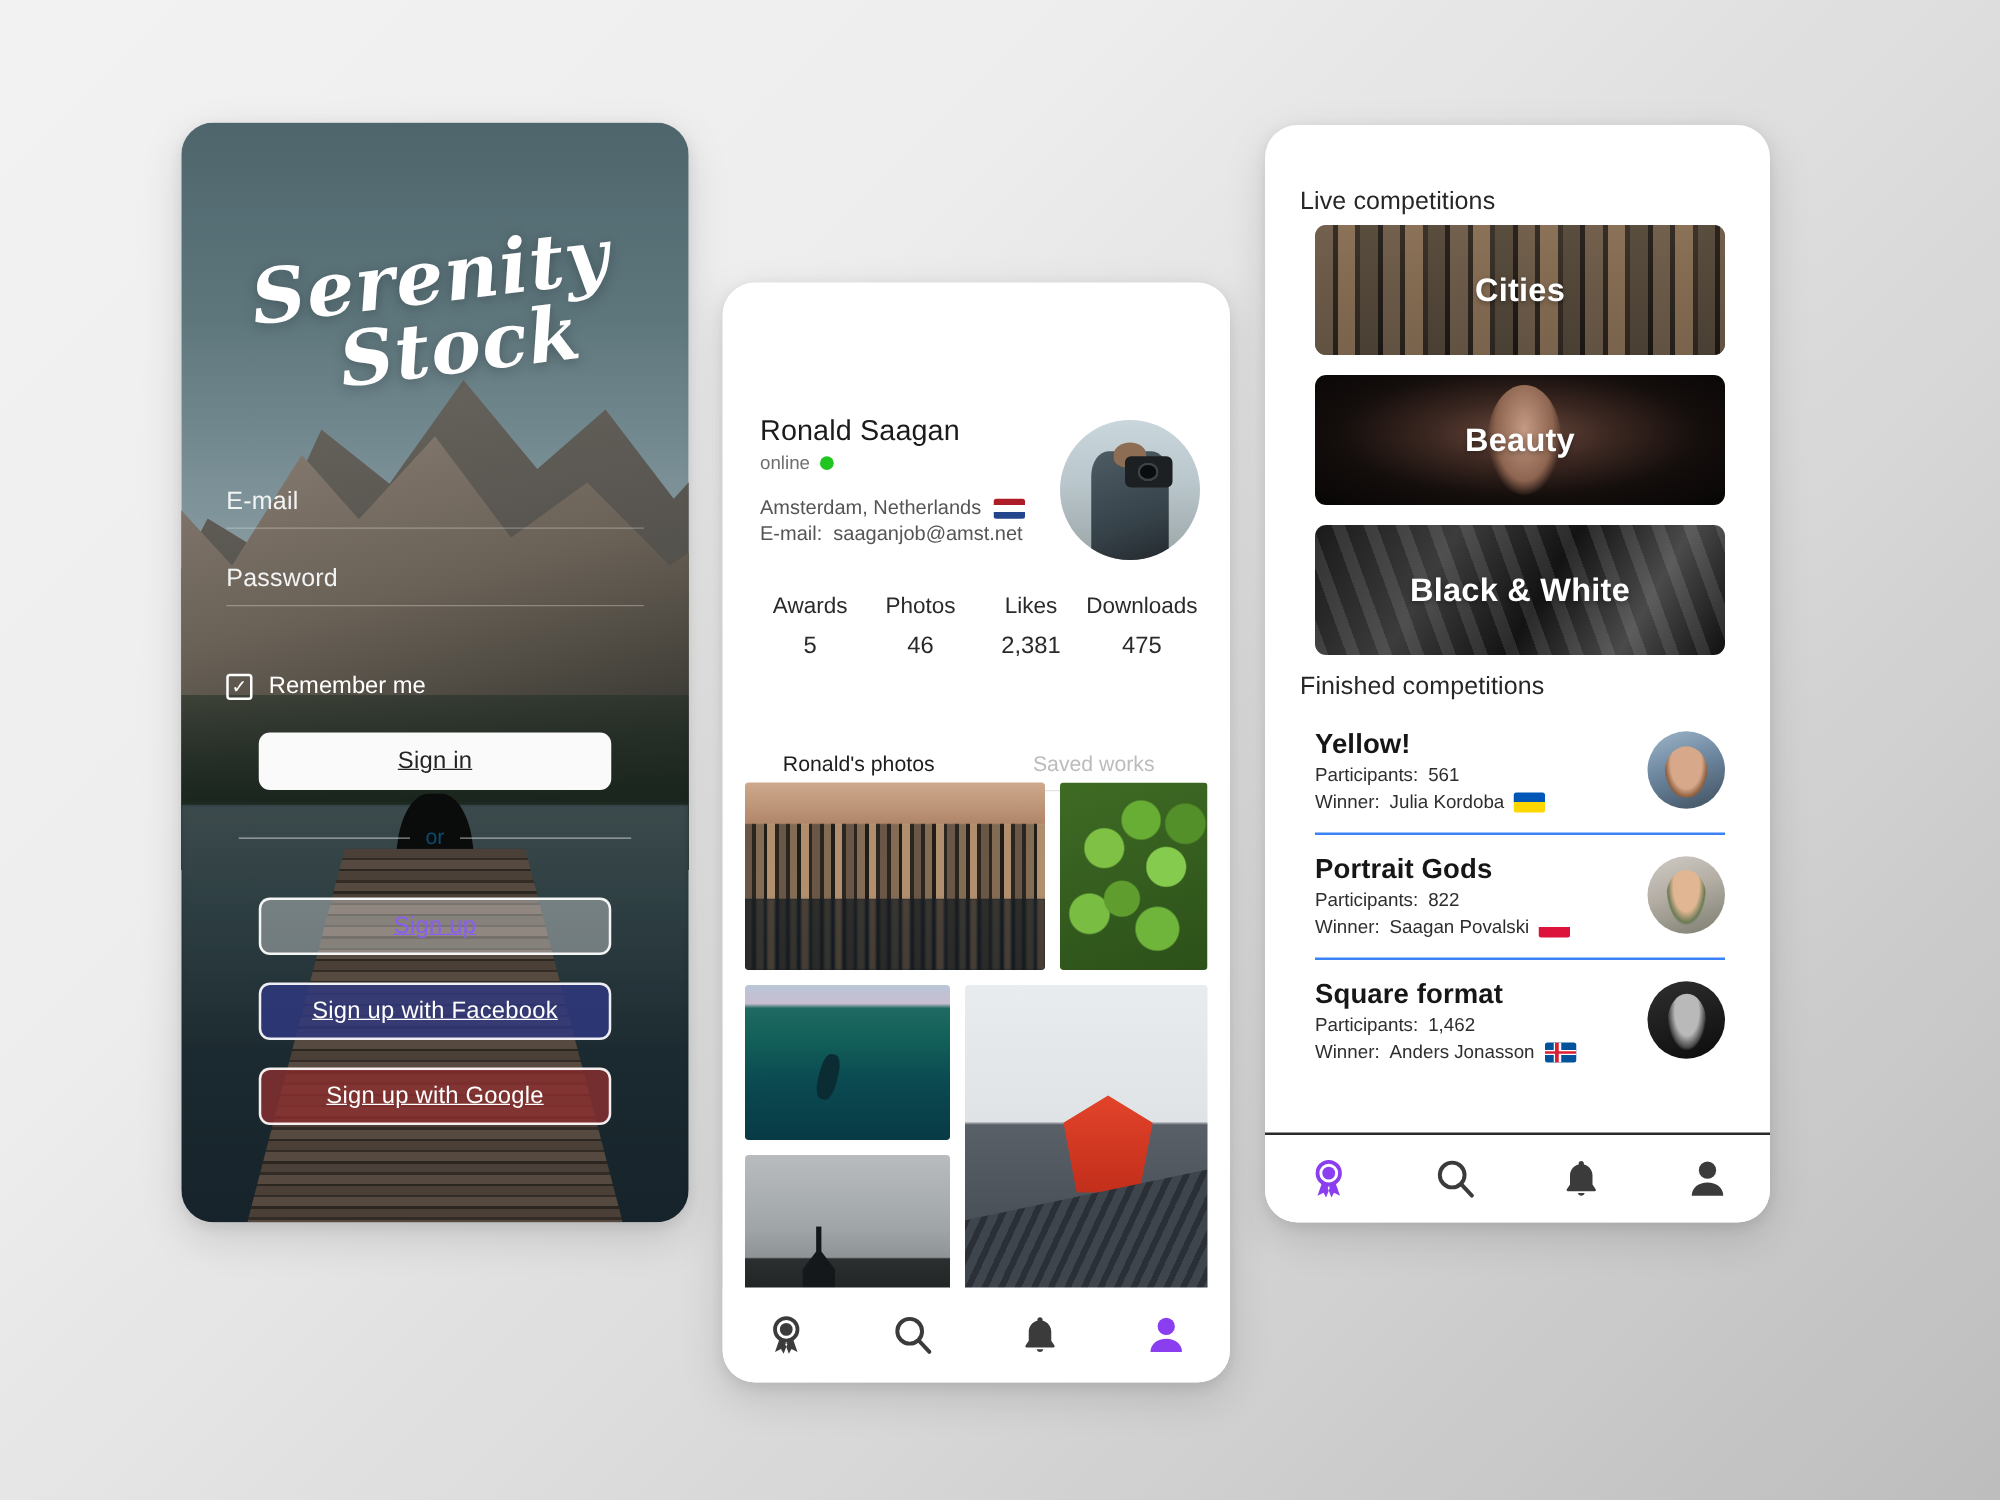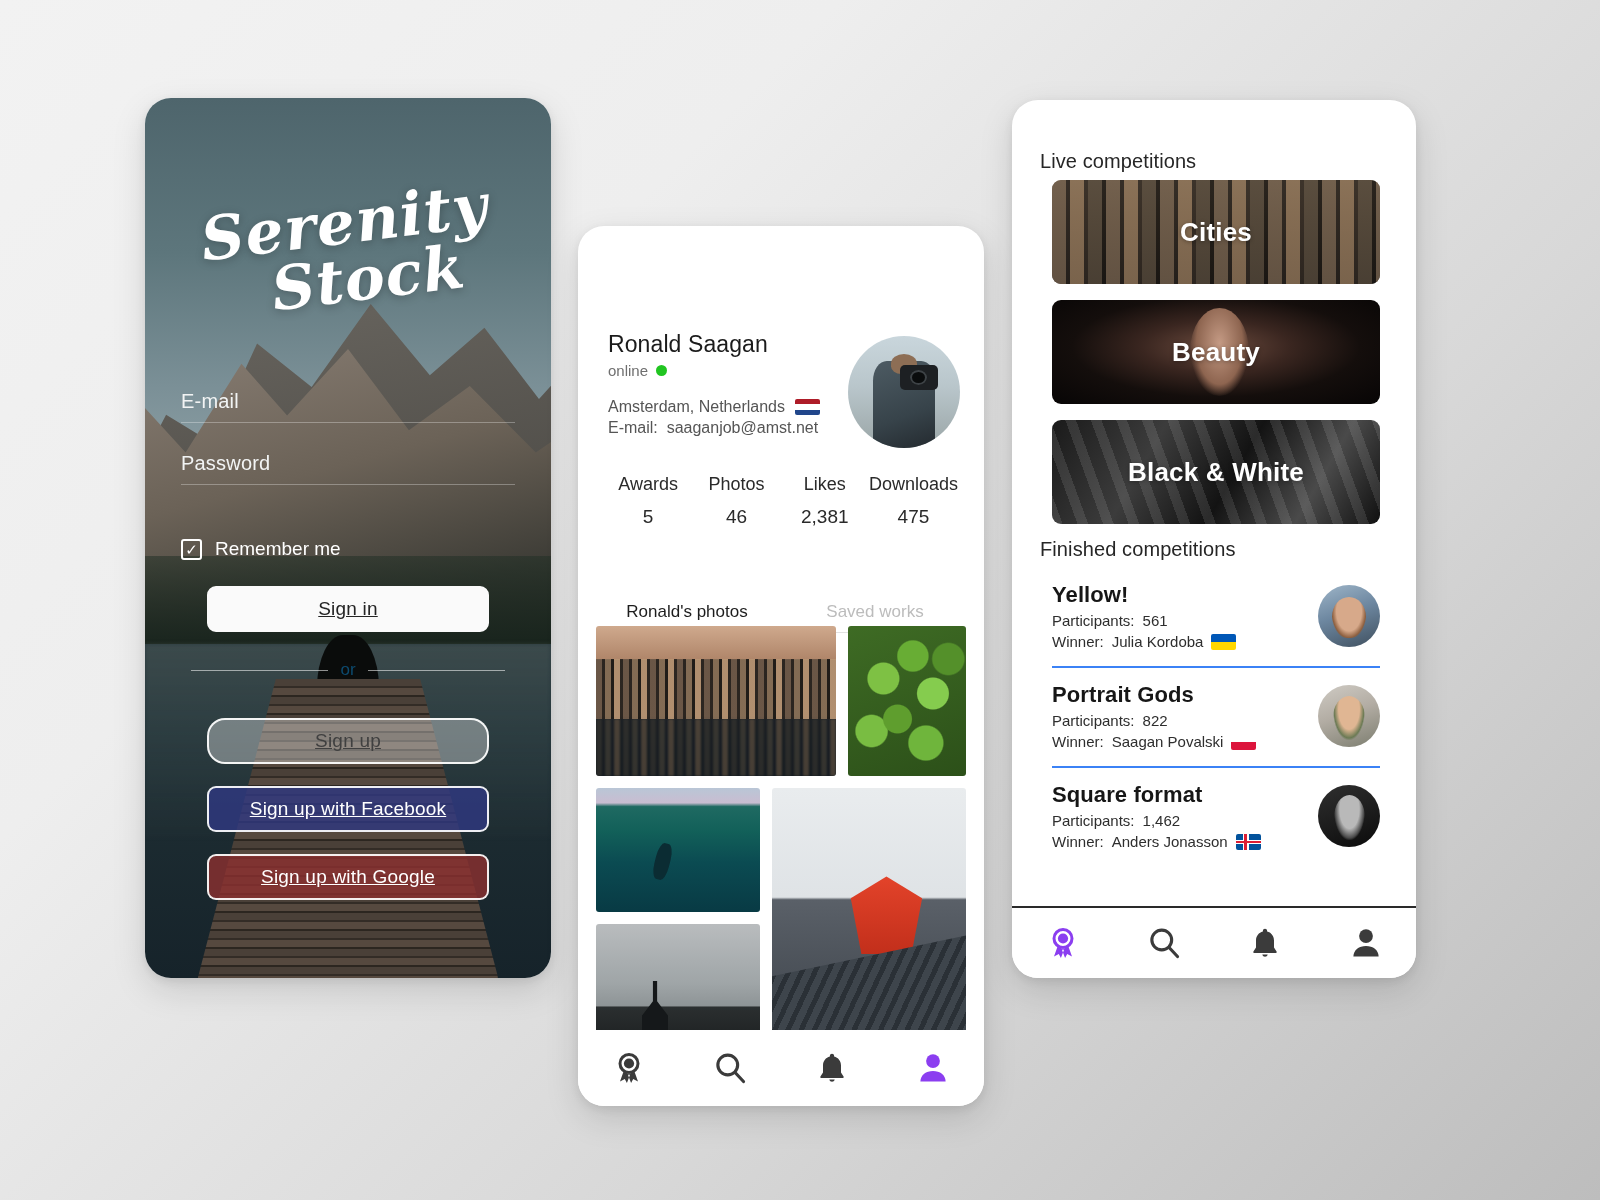--- a/index.html
+++ b/index.html
@@ -126,21 +126,21 @@
   .btn {
     position: absolute; left: 62px; right: 62px;
     height: 46px; border-radius: 9px;
     display: flex; align-items: center; justify-content: center;
     font-size: 19px; letter-spacing: .2px;
     border: 2px solid rgba(255,255,255,0.92);
     cursor: pointer;
     text-decoration: underline;
   }
   #btn-signin { top: 488px; background: #fafafa; color: #242424; border-color: #fafafa; }
-  #btn-signup { top: 620px; background: rgba(255,255,255,0.34); color: #404040; border-radius: 18px; }
+  #btn-signup { top: 620px; background: rgba(255,255,255,0.34); color: #8b5cf6; }
   #btn-facebook { top: 688px; background: rgba(48,56,130,0.80); color: #fff; }
   #btn-google  { top: 756px; background: rgba(140,48,48,0.80); color: #fff; }
 
   .or-row {
     position: absolute; left: 46px; right: 46px; top: 562px;
     display: flex; align-items: center; gap: 12px;
     color: #0c4a6e; font-size: 17px;
   }
   .or-row .line { flex: 1; height: 1px; background: rgba(255,255,255,0.55); }
 

